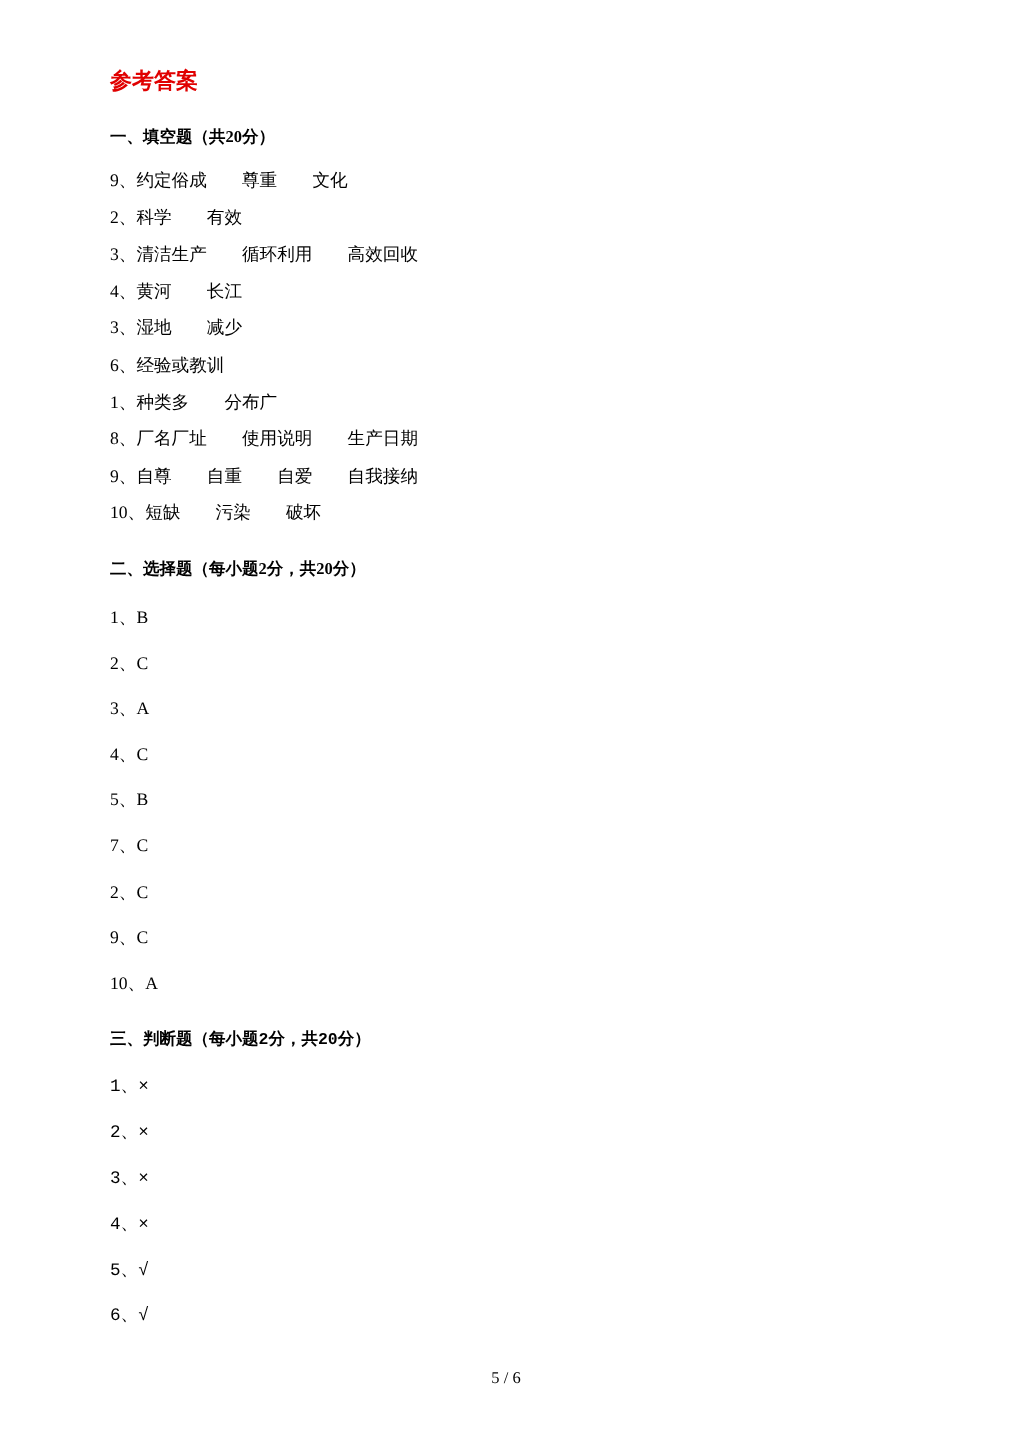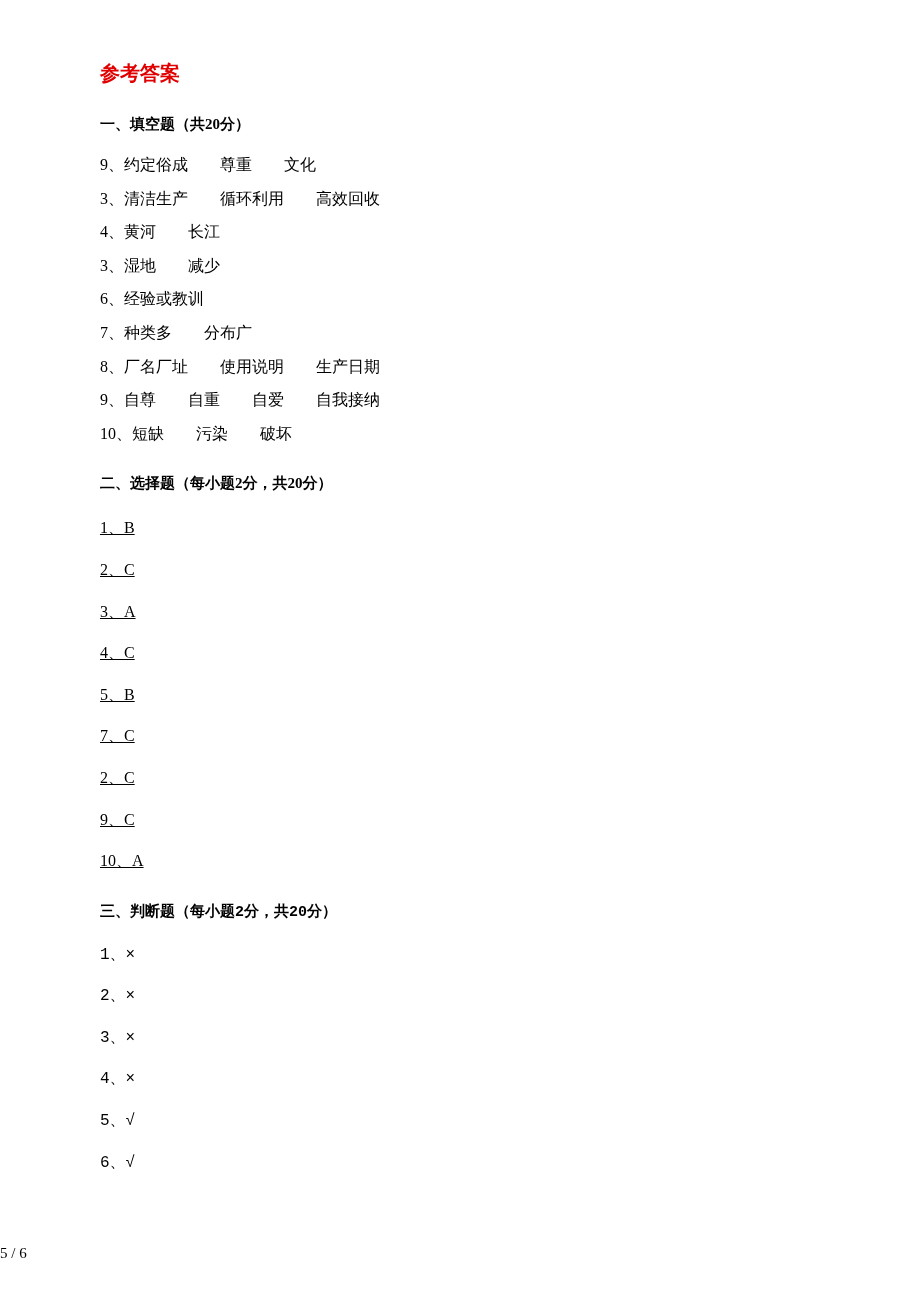--- a/index.html
+++ b/index.html
@@ -42,56 +42,57 @@
       font-size: 16px;
     }
 
     .choice-section {
       margin-bottom: 20px;
     }
 
     .choice-section p {
       line-height: 2.6;
       font-size: 16px;
-      text-decoration: underline;
     }
 
     .judge-section {
       margin-bottom: 20px;
       font-family: Liberation Mono, monospace;
     }
 
     .judge-section p {
       line-height: 2.6;
       font-size: 16px;
     }
 
     .page-footer {
+      text-align: center;
       font-size: 15px;
       color: #000;
       position: absolute;
       bottom: 40px;
       left: 0;
       right: 0;
     }
   </style>
 </head>
 <body>
 
 <div class="page-title">参考答案</div>
 
 <div class="fill-blank-section">
   <div class="section-heading">一、填空题（共20分）</div>
   <div id="fill-blank-answers">
       <p>9、约定俗成　　尊重　　文化</p>
+      <p>2、科学　　有效</p>
       <p>3、清洁生产　　循环利用　　高效回收</p>
       <p>4、黄河　　长江</p>
       <p>3、湿地　　减少</p>
       <p>6、经验或教训</p>
-      <p>7、种类多　　分布广</p>
+      <p>1、种类多　　分布广</p>
       <p>8、厂名厂址　　使用说明　　生产日期</p>
       <p>9、自尊　　自重　　自爱　　自我接纳</p>
       <p>10、短缺　　污染　　破坏</p>
     </div>
 </div>
 
 <div class="choice-section">
   <div class="section-heading">二、选择题（每小题2分，共20分）</div>
   <div id="choice-answers">
       <p>1、B</p>

